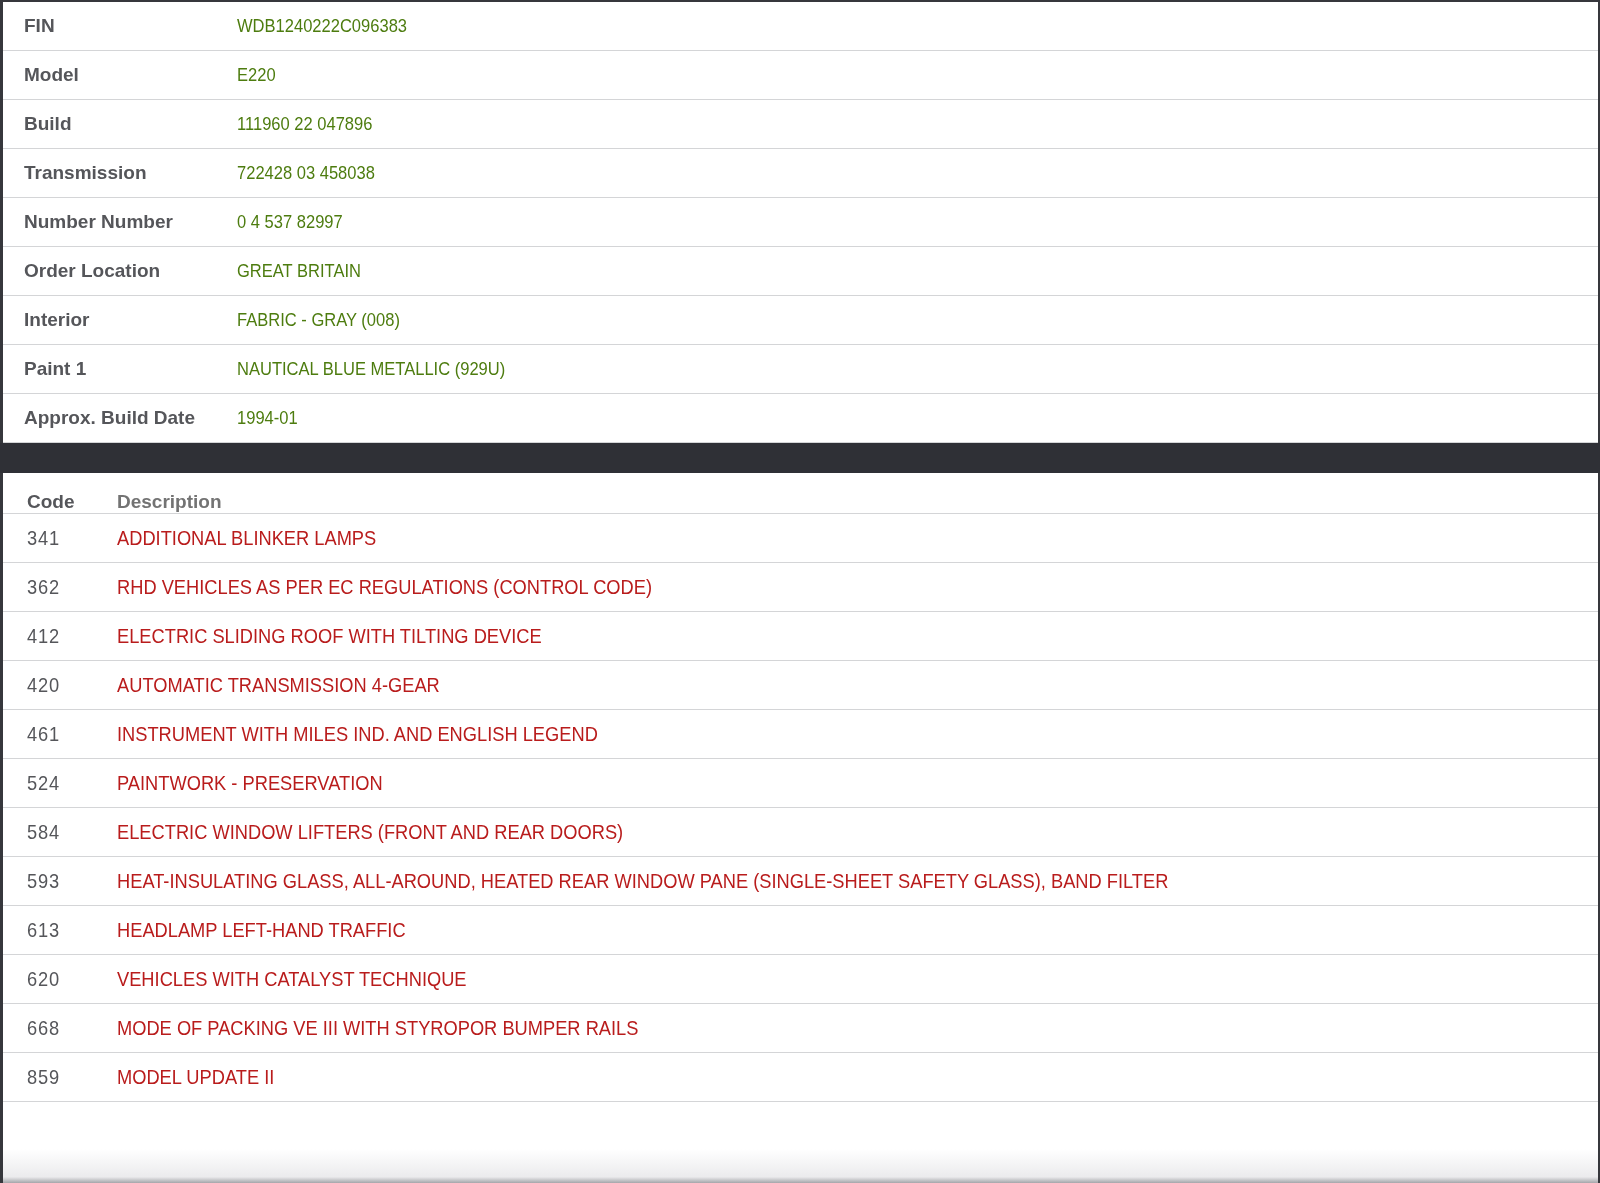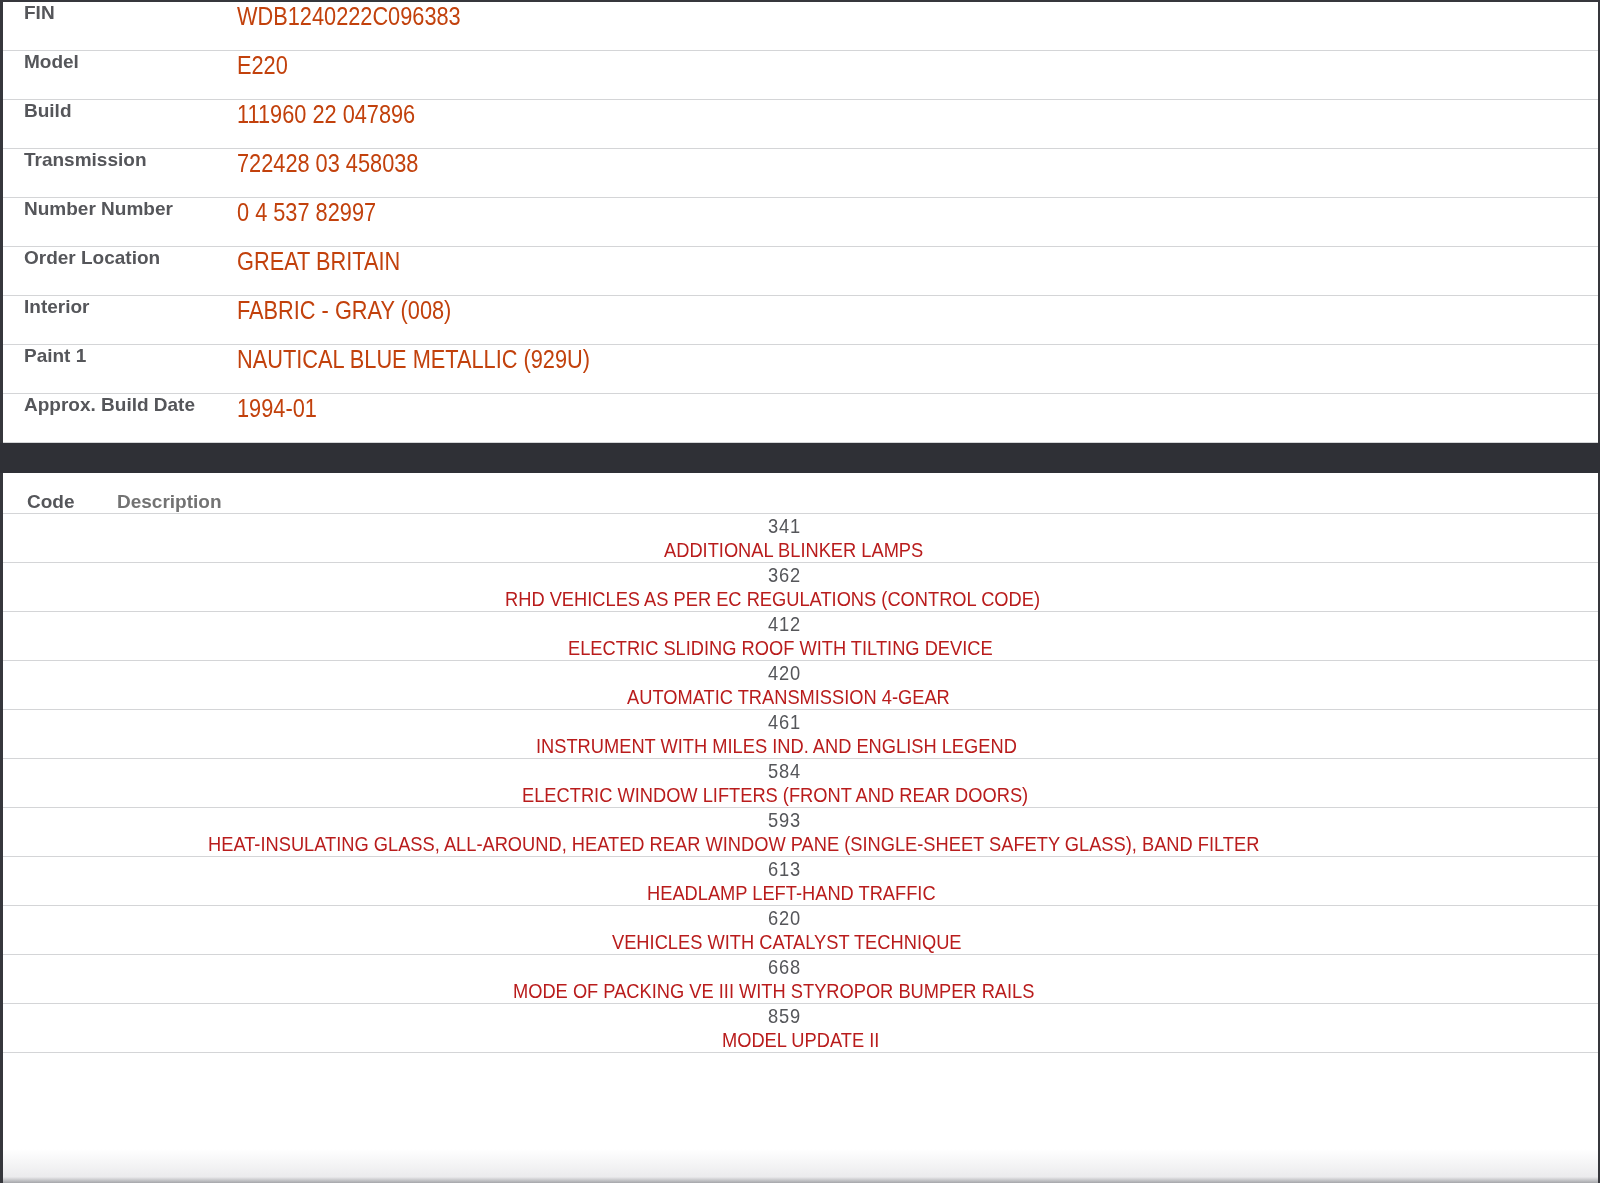--- a/index.html
+++ b/index.html
@@ -16,32 +16,33 @@
     border-right: 2px solid #36373c;
     box-sizing: border-box;
     background: #ffffff;
   }
   .card-specs { border-top: 2px solid #36373c; }
 
   
   .spec-row {
     height: 49px;
     display: flex;
+    align-items: center;
     border-bottom: 1px solid #d4d5d7;
     padding-left: 21px;
     box-sizing: border-box;
   }
   .spec-label {
     width: 213px;
     flex: none;
     color: #55565a;
     font-weight: 700;
     font-size: 19px;
   }
-  .spec-value { color: #c2410c; font-size: 25px; }
+  .spec-value { color: #4d7c0f; font-size: 19px; }
 
   
   .cond {
     display: inline-block;
     transform: scaleX(0.87);
     transform-origin: 0 50%;
     white-space: nowrap;
   }
 
   
@@ -60,21 +61,20 @@
     font-weight: 700;
     font-size: 19px;
   }
   .opt-row {
     height: 49px;
     display: flex;
     align-items: center;
     border-bottom: 1px solid #d4d5d7;
     padding-left: 24px;
     box-sizing: border-box;
-    flex-direction: column;
   }
   .opt-code { width: 90px; flex: none; font-size: 21px; }
   .opt-code .cond { color: #55565a; letter-spacing: 1px; }
   .opt-desc { color: #b91c1c; font-size: 21px; }
 
   .bottom-fade {
     position: absolute;
     left: 0; right: 0; bottom: 0;
     height: 34px;
     background: linear-gradient(to bottom, rgba(255,255,255,0) 0%, #ebebed 82%, #a5a6aa 100%);
@@ -147,20 +147,24 @@
     </div>
     <div class="opt-row">
       <div class="opt-code"><span class="cond">420</span></div>
       <div class="opt-desc"><span class="cond">AUTOMATIC TRANSMISSION 4-GEAR</span></div>
     </div>
     <div class="opt-row">
       <div class="opt-code"><span class="cond">461</span></div>
       <div class="opt-desc"><span class="cond">INSTRUMENT WITH MILES IND. AND ENGLISH LEGEND</span></div>
     </div>
     <div class="opt-row">
+      <div class="opt-code"><span class="cond">524</span></div>
+      <div class="opt-desc"><span class="cond">PAINTWORK - PRESERVATION</span></div>
+    </div>
+    <div class="opt-row">
       <div class="opt-code"><span class="cond">584</span></div>
       <div class="opt-desc"><span class="cond">ELECTRIC WINDOW LIFTERS (FRONT AND REAR DOORS)</span></div>
     </div>
     <div class="opt-row">
       <div class="opt-code"><span class="cond">593</span></div>
       <div class="opt-desc"><span class="cond">HEAT-INSULATING GLASS, ALL-AROUND, HEATED REAR WINDOW PANE (SINGLE-SHEET SAFETY GLASS), BAND FILTER</span></div>
     </div>
     <div class="opt-row">
       <div class="opt-code"><span class="cond">613</span></div>
       <div class="opt-desc"><span class="cond">HEADLAMP LEFT-HAND TRAFFIC</span></div>

